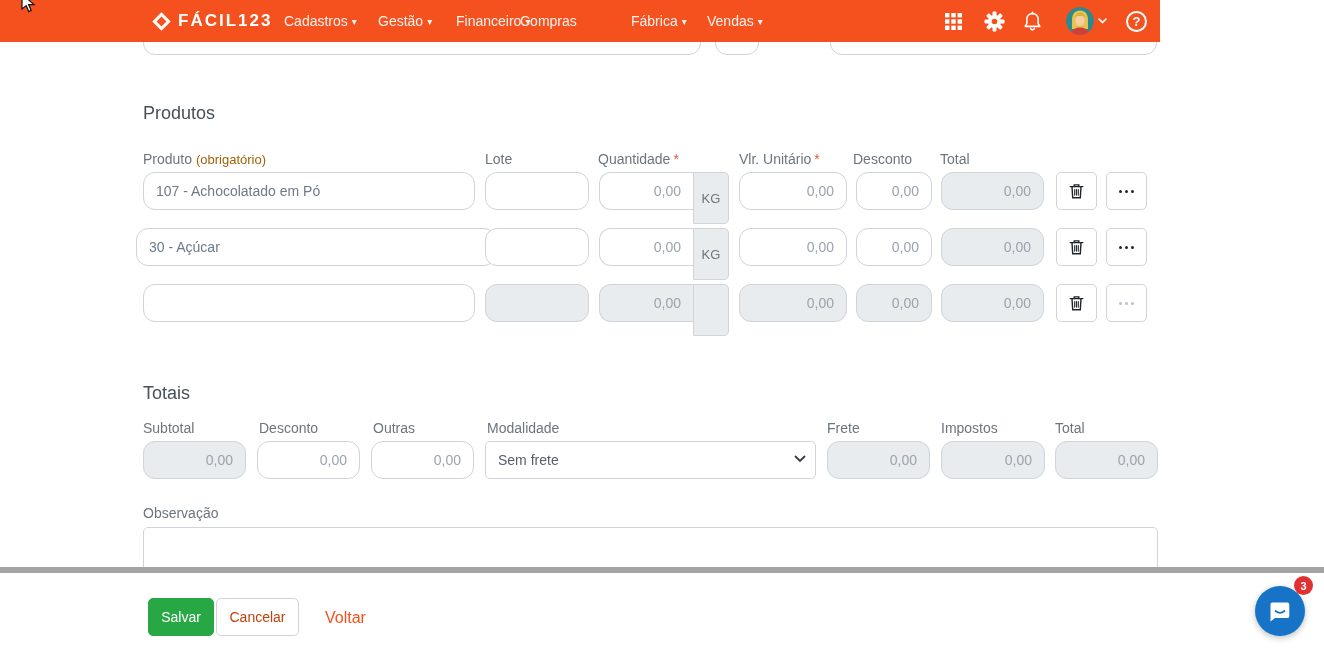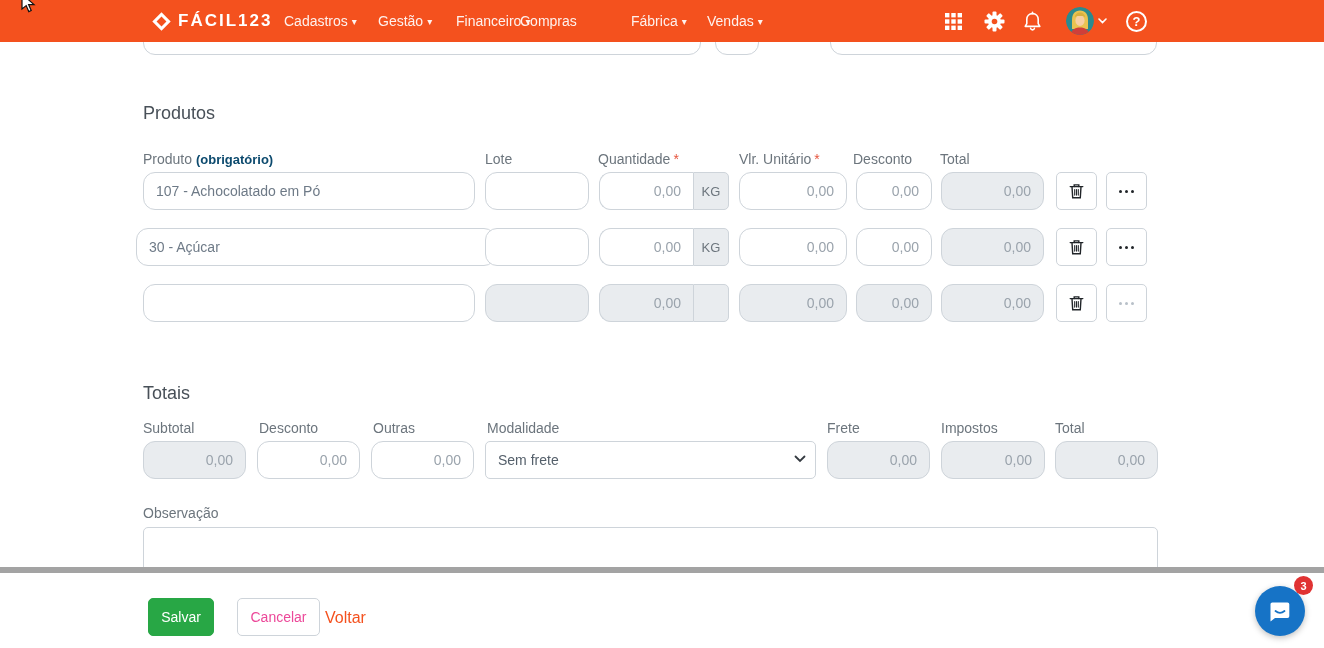--- a/index.html
+++ b/index.html
@@ -1,43 +1,43 @@
 <!DOCTYPE html>
 <html><head>
 <meta charset="utf-8">
 <style>
   * { margin:0; padding:0; box-sizing:border-box; }
   html,body { width:1324px; height:648px; background:#fff; overflow:hidden;
     font-family:"Liberation Sans","DejaVu Sans",sans-serif; }
   #canvas { position:relative; width:1324px; height:648px; background:#fff; overflow:hidden; }
 
   
-  .topbar { position:absolute; left:0; top:0; width:1324px; height:42px; background:#f4511e; z-index:10;padding-left:22px; }
+  .topbar { position:absolute; left:0; top:0; width:1160px; height:42px; background:#f4511e; z-index:10;padding-left:22px; }
   .brand { position:absolute; left:155px; top:0; height:42px; display:flex; align-items:center; cursor:pointer; }
   .brand-diamond { width:13px; height:13px; border:3px solid #fff; transform:rotate(45deg); margin-right:10px; }
   .brand-text { color:#fff; font-size:17px; font-weight:bold; letter-spacing:2px; }
   .nav-item { position:absolute; top:0; height:42px; line-height:42px; color:rgba(255,255,255,.92);
     font-size:14px; cursor:pointer; white-space:nowrap; }
   .nav-caret { font-size:10px; margin-left:4px; vertical-align:1px; }
   .tb-icon { position:absolute; top:0; height:42px; display:flex; align-items:center; cursor:pointer; }
   .help-circle { width:21px; height:21px; border:2px solid #fff; border-radius:50%; color:#fff;
     font-size:13px; font-weight:bold; display:flex; align-items:center; justify-content:center; }
   .avatar-wrap { border-radius:50%; overflow:hidden; width:28px; height:28px; }
 
   
   .h2 { position:absolute; font-size:18px; color:#485058; }
   .flabel { position:absolute; font-size:14px; color:#6c757d; white-space:nowrap; }
-  .flabel .opt { color:#0c4a6e; font-size:13px;font-weight:bold; }
+  .flabel .opt { color:#a16207; font-size:13px; }
   .flabel .req { color:#e6543d; margin-left:3px; }
   .inp { position:absolute; height:38px; border:1px solid #ced4da; border-radius:12px; background:#fff;
     font-family:inherit; font-size:14px; color:#6e7a87; padding:0 12px; outline:none; }
   .inp.num { text-align:right; color:#9aa3ac; }
   .inp.dis { background:#e9ecef; }
   .inp.grp { border-top-right-radius:0; border-bottom-right-radius:0; border-right:0; }
-  .addon { position:absolute; height:38px; width:36px; background:#e9ecef; border:1px solid #ced4da;
+  .addon { position:absolute; height:52px; width:36px; background:#e9ecef; border:1px solid #ced4da;
     border-top-right-radius:5px; border-bottom-right-radius:5px; color:#6c757d; font-size:13px;
     display:flex; align-items:center; justify-content:center; }
   .rowbtn { position:absolute; width:41px; height:38px; background:#fff; border:1px solid #ced4da;
     border-radius:5px; display:flex; align-items:center; justify-content:center; cursor:pointer; }
   .dots { display:flex; align-items:center; color:#212529; }
   .dots.dim { color:#b8c0c8; }
   .dots i { width:3px; height:3px; border-radius:50%; background:currentColor; display:block; margin:0 1.5px; }
 
   .sel { position:absolute; height:38px; border:1px solid #ced4da; border-radius:5px; background:#fff;
     font-family:inherit; font-size:14px; color:#55606b; padding:0 30px 0 12px;
@@ -47,21 +47,21 @@
 
   .tarea { position:absolute; border:1px solid #ced4da; border-radius:5px 5px 0 0; resize:none;
     font-family:inherit; font-size:14px; color:#495057; padding:8px 12px; outline:none; background:#fff; }
 
   
   .bottombar { position:absolute; left:0; top:567px; width:1324px; height:81px; background:#fff;
     border-top:6px solid #a3a3a3; z-index:20; }
   .btn { position:absolute; top:25px; height:38px; border-radius:5px; font-family:inherit; font-size:14px;
     cursor:pointer; }
   .btn-save { left:148px; width:66px; background:#28a745; border:1px solid #28a745; color:#fff; }
-  .btn-cancel { left:237px; width:83px; background:#fff; border:1px solid #ced4da; color:#ec4899; }
+  .btn-cancel { left:216px; width:83px; background:#fff; border:1px solid #ced4da; color:#c2410c; }
   .link-back { position:absolute; left:325px; top:36px; font-size:16px; color:#f4511e; cursor:pointer; text-decoration:none; }
 
   
   .chat { position:absolute; left:1255px; top:586px; width:50px; height:50px; border-radius:50%;
     background:#1673c6; z-index:30; cursor:pointer; display:flex; align-items:center; justify-content:center;
     box-shadow:0 2px 6px rgba(0,0,0,.25); }
   .chat-badge { position:absolute; left:1294px; top:576px; width:19px; height:19px; border-radius:50%;
     background:#e03232; color:#fff; font-size:11px; font-weight:bold; display:flex; align-items:center;
     justify-content:center; z-index:31; }
 

